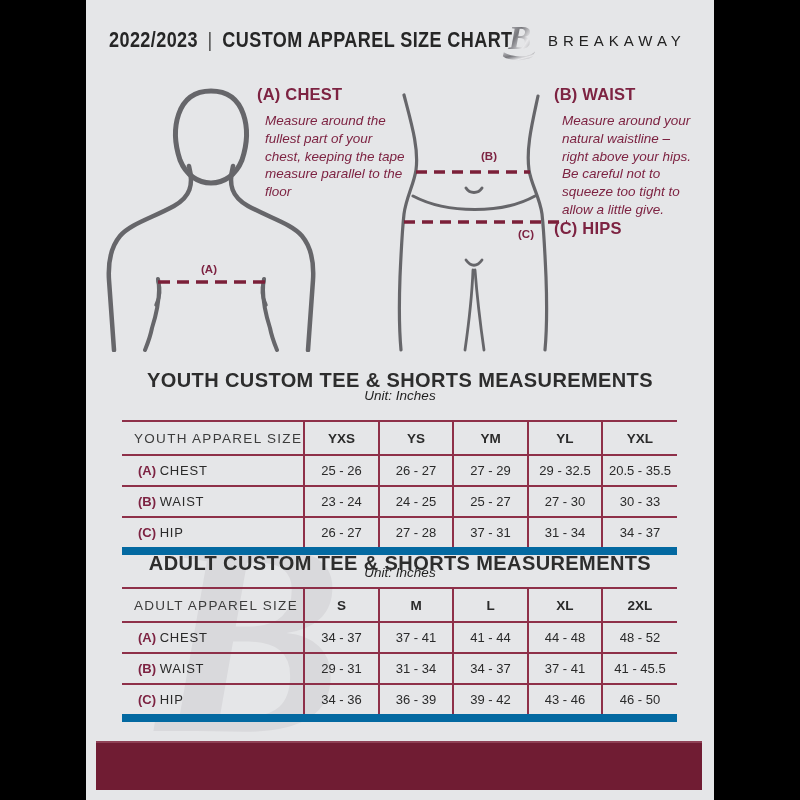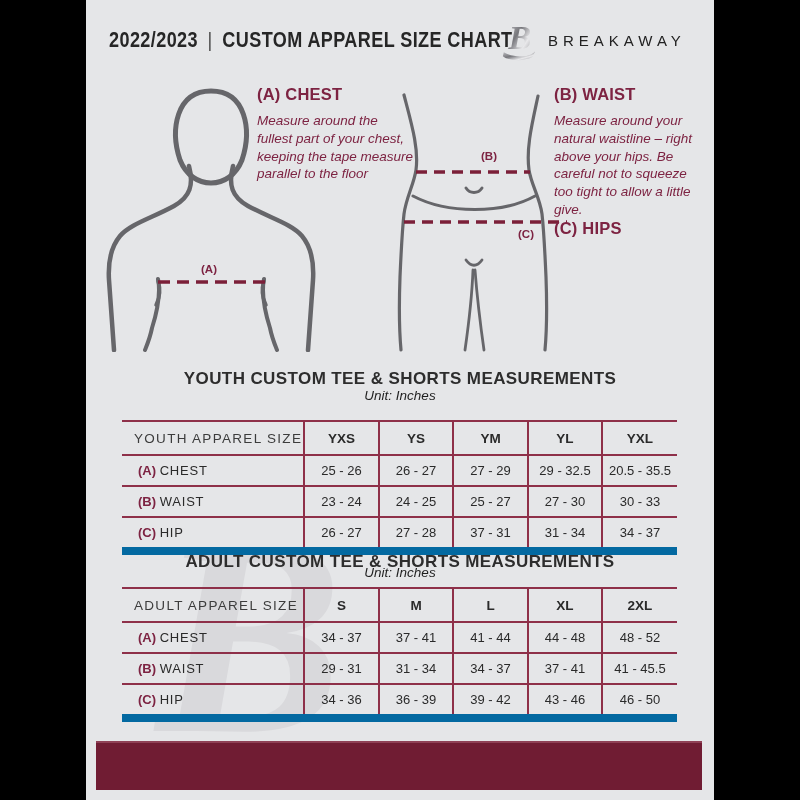--- a/index.html
+++ b/index.html
@@ -19,25 +19,25 @@
     transform:scaleX(.82);transform-origin:0 50%;
     font-weight:bold;font-size:22px;color:#262626;letter-spacing:.5px;
     white-space:nowrap;
   }
   .hdr-sep{font-weight:400;color:#3a3a3a;font-size:20px;}
   .logo{position:absolute;left:414px;top:18px;display:flex;align-items:center;gap:10px;}
   .brand{font-weight:normal;font-size:15px;letter-spacing:5px;color:#222;text-align:right;}
   
   .inst{position:absolute;z-index:1;}
   .inst-head{font-weight:800;font-size:16.5px;color:#7d2342;letter-spacing:.2px;margin:0 0 8px 0;}
-  .inst-body{font-style:italic;font-size:13.5px;line-height:1.32;color:#7d2342;margin:0;white-space:pre-line;}
+  .inst-body{font-style:italic;font-size:13.5px;line-height:1.32;color:#7d2342;margin:8px;white-space:pre-line;}
   .fig{position:absolute;z-index:1;}
   
   .sec-title{position:absolute;left:0;width:100%;text-align:center;z-index:1;
-    font-weight:bold;font-size:17px;letter-spacing:.4px;color:#2d2d2d;}
+    font-weight:bold;font-size:20px;letter-spacing:.4px;color:#2d2d2d;}
   .sec-unit{position:absolute;left:0;width:100%;text-align:center;z-index:1;
     font-style:italic;font-size:13.5px;color:#1f1f1f;}
   
   table.size{
     position:absolute;left:36px;width:555px;z-index:1;
     border-collapse:collapse;table-layout:fixed;
     font-size:13px;color:#2a2a2a;
   }
   table.size tr{border-top:2px solid #8e3049;}
   table.size tr.last{border-bottom:8px solid #0369a1;}

